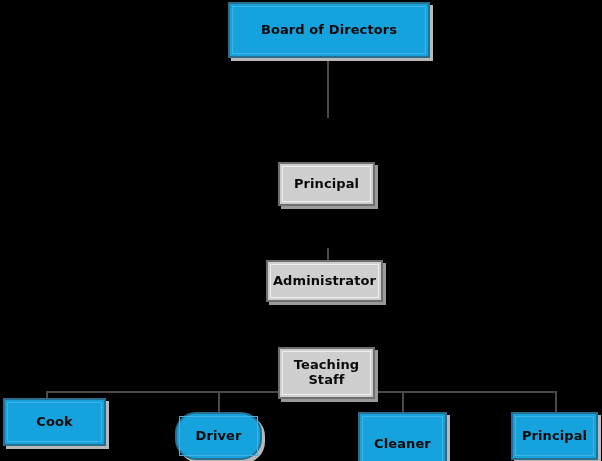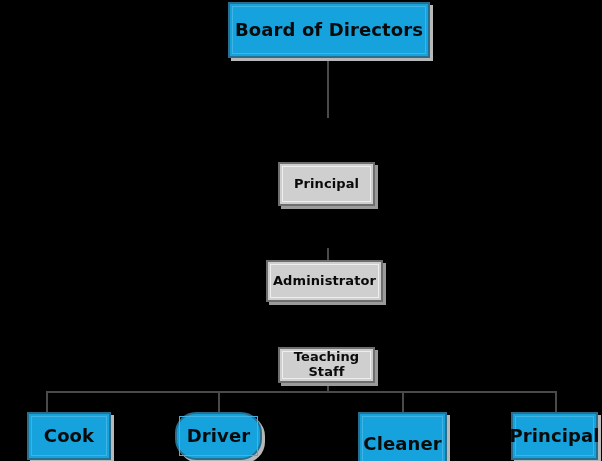--- a/index.html
+++ b/index.html
@@ -38,21 +38,21 @@
     font-weight: bold;
     letter-spacing: 0.1px;
     user-select: none;
   }
 
   
   .node.blue {
     background: #16a3dd;
     border: 2px solid #2a6e8e;
     box-shadow: 3px 3px 0 0 #b8b8b8;
-    font-size: 18px;
+    font-size: 13px;
     text-align: right;
   }
   .node.blue .inner-edge {
     position: absolute;
     left: 2px; top: 2px; right: 2px; bottom: 2px;
     border: 1px solid #3fb3e4;
     pointer-events: none;
   }
 
   
@@ -74,23 +74,23 @@
     position: relative;
     z-index: 2;
     padding: 0 4px;
     white-space: pre-line;
   }
 
   
   #node-board     { left: 228px; top: 2px;   width: 202px; height: 56px; }
   #node-principal { left: 278px; top: 118px; width: 97px;  height: 44px; }
   #node-admin     { left: 266px; top: 216px; width: 117px; height: 42px; }
-  #node-teaching  { left: 278px; top: 303px; width: 97px;  height: 36px; }
+  #node-teaching  { left: 278px; top: 303px; width: 97px;  height: 52px; }
 
-  #node-cook      { left: 3px;   top: 412px; width: 84px;  height: 48px; margin-left: 24px; }
+  #node-cook      { left: 3px;   top: 398px; width: 103px;  height: 48px; }
   #node-driver    { left: 175px; top: 412px; width: 87px;  height: 48px; border-radius: 21px; }
   #node-cleaner   { left: 358px; top: 412px; width: 89px;  height: 65px; }
   #node-security  { left: 511px; top: 412px; width: 87px;  height: 48px; }
 </style>
 </head>
 <body>
 
 <div id="canvas">
 
   <div class="line v" style="left:327px; top:58px; height:60px;"></div>

